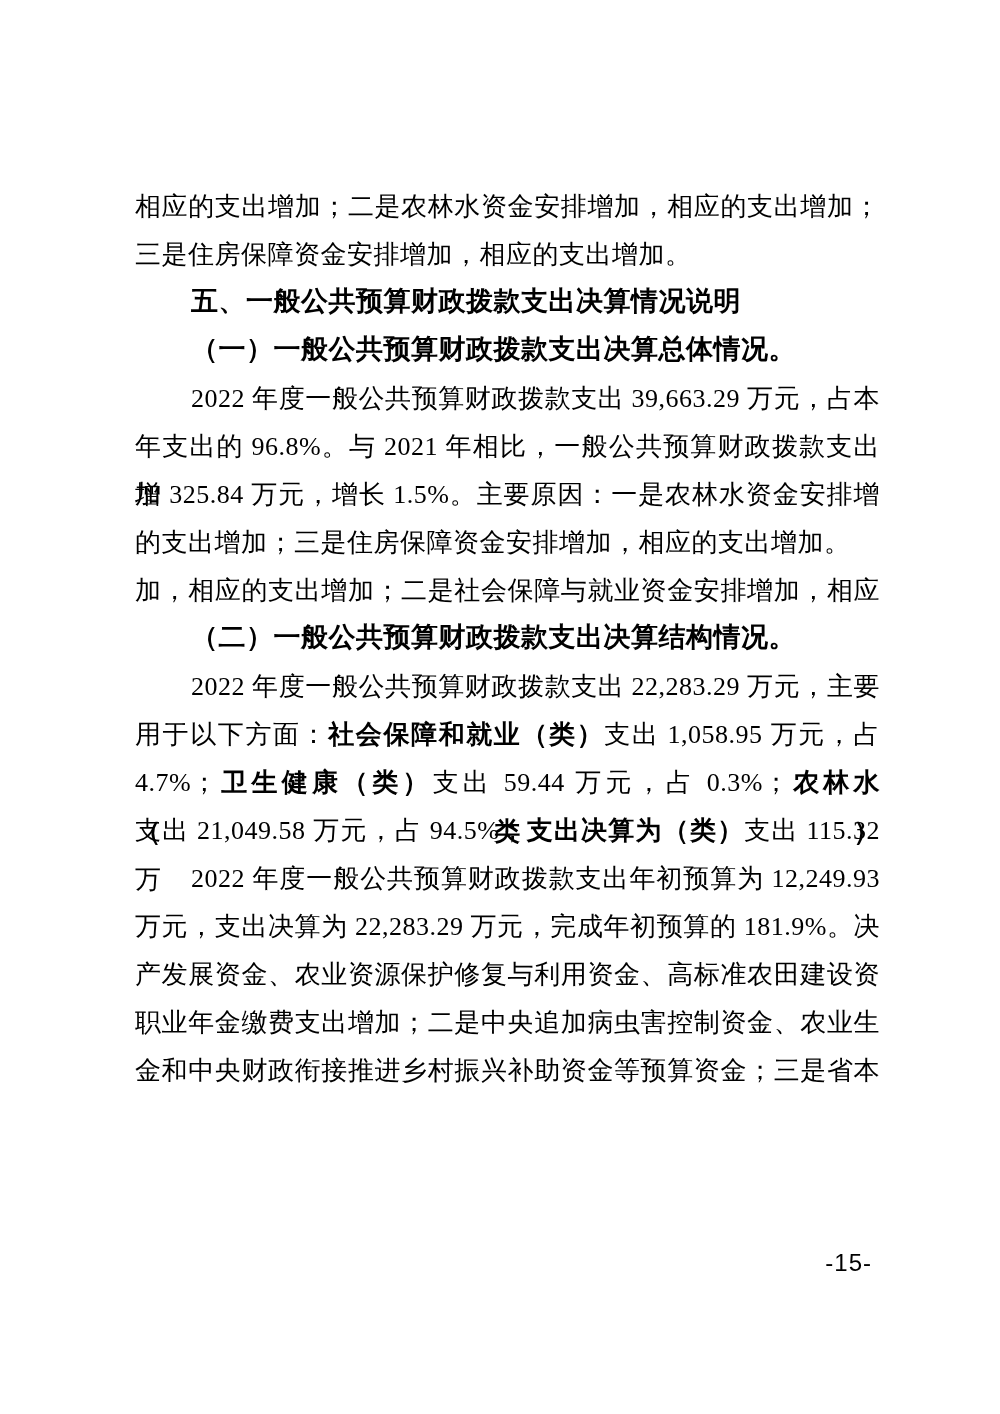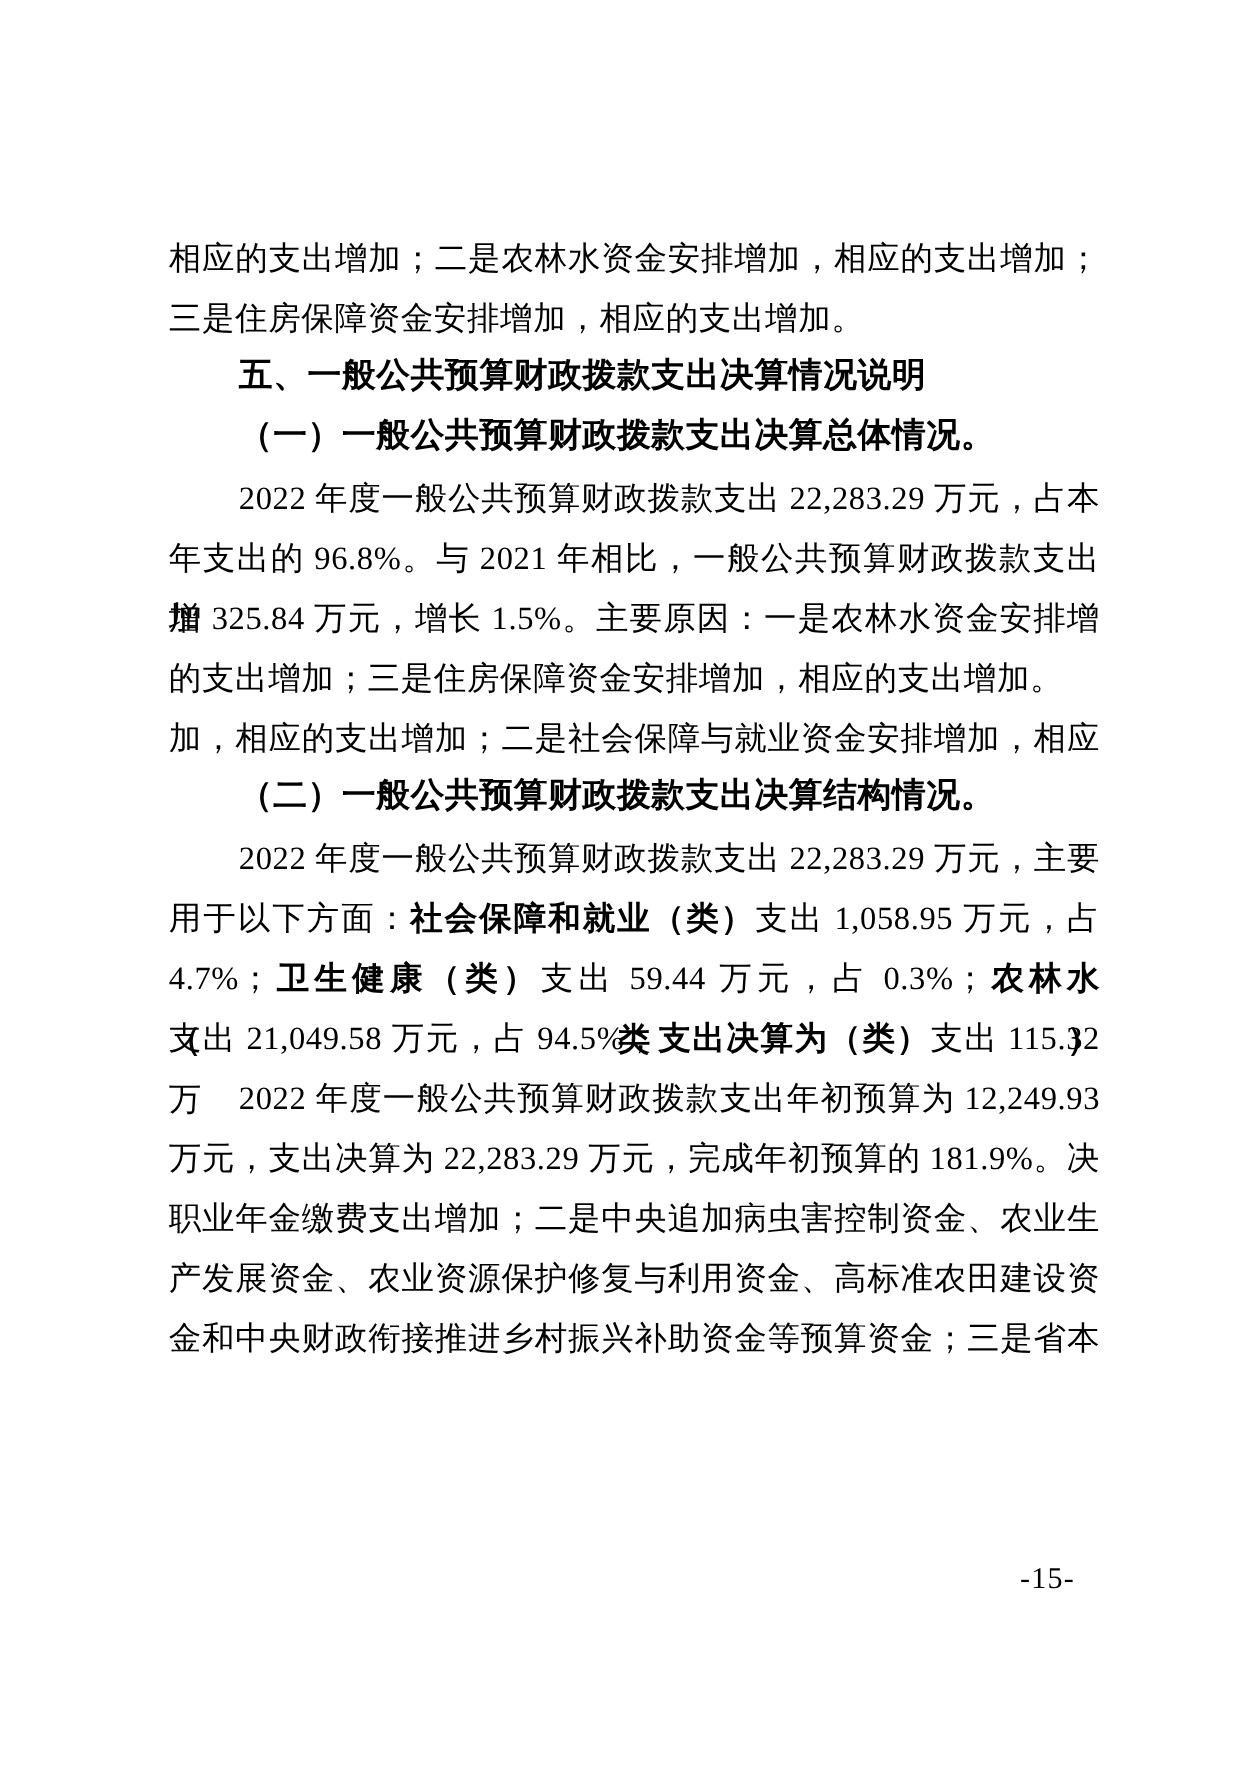--- a/index.html
+++ b/index.html
@@ -48,46 +48,46 @@
     font-size: 27px;
   }
   
   .b {
     font-weight: bold;
     font-family: Liberation Mono, monospace;
   }
   .page-number {
     position: absolute;
     top: 1248px;
-    right: 140px;
+    right: 128px;
     font-size: 24px;
     line-height: 30px;
     letter-spacing: 1px;
-    font-family: Liberation Serif, serif;
+    font-family: Liberation Sans, sans-serif;
   }
 </style>
 </head>
 <body>
 
 <div class="page">
   <div class="doc-body">
       <div class="line j"><span>相应的支出增加；二是农林水资金安排增加，相应的支出增加；</span></div>
       <div class="line"><span>三是住房保障资金安排增加，相应的支出增加。</span></div>
       <div class="line h i"><span>五、一般公共预算财政拨款支出决算情况说明</span></div>
       <div class="line h i"><span>（一）一般公共预算财政拨款支出决算总体情况。</span></div>
-      <div class="line j i"><span>2022 年度一般公共预算财政拨款支出 22,283.29 万元，占本</span></div>
+      <div class="line j i"><span>2022 年度一般公共预算财政拨款支出 39,663.29 万元，占本</span></div>
       <div class="line j"><span>年支出的 96.8%。与 2021 年相比，一般公共预算财政拨款支出增</span></div>
       <div class="line j"><span>加 325.84 万元，增长 1.5%。主要原因：一是农林水资金安排增</span></div>
       <div class="line"><span>的支出增加；三是住房保障资金安排增加，相应的支出增加。</span></div>
       <div class="line j"><span>加，相应的支出增加；二是社会保障与就业资金安排增加，相应</span></div>
       <div class="line h i"><span>（二）一般公共预算财政拨款支出决算结构情况。</span></div>
       <div class="line j i"><span>2022 年度一般公共预算财政拨款支出 22,283.29 万元，主要</span></div>
       <div class="line j"><span>用于以下方面：</span><span class="b">社会保障和就业（类）</span><span>支出 1,058.95 万元，占</span></div>
       <div class="line j"><span>4.7%；</span><span class="b">卫生健康（类）</span><span>支出 59.44 万元，占 0.3%；</span><span class="b">农林水（类）</span></div>
       <div class="line j"><span>支出 21,049.58 万元，占 94.5%；</span><span class="b">支出决算为（类）</span><span>支出 115.32 万</span></div>
       <div class="line j i"><span>2022 年度一般公共预算财政拨款支出年初预算为 12,249.93</span></div>
       <div class="line j"><span>万元，支出决算为 22,283.29 万元，完成年初预算的 181.9%。决</span></div>
+      <div class="line j"><span>产发展资金、农业资源保护修复与利用资金、高标准农田建设资</span></div>
       <div class="line j"><span>职业年金缴费支出增加；二是中央追加病虫害控制资金、农业生</span></div>
-      <div class="line j"><span>产发展资金、农业资源保护修复与利用资金、高标准农田建设资</span></div>
       <div class="line j"><span>金和中央财政衔接推进乡村振兴补助资金等预算资金；三是省本</span></div>
     </div>
   <div class="page-number">-15-</div>
 </div>
 
 </body></html>

